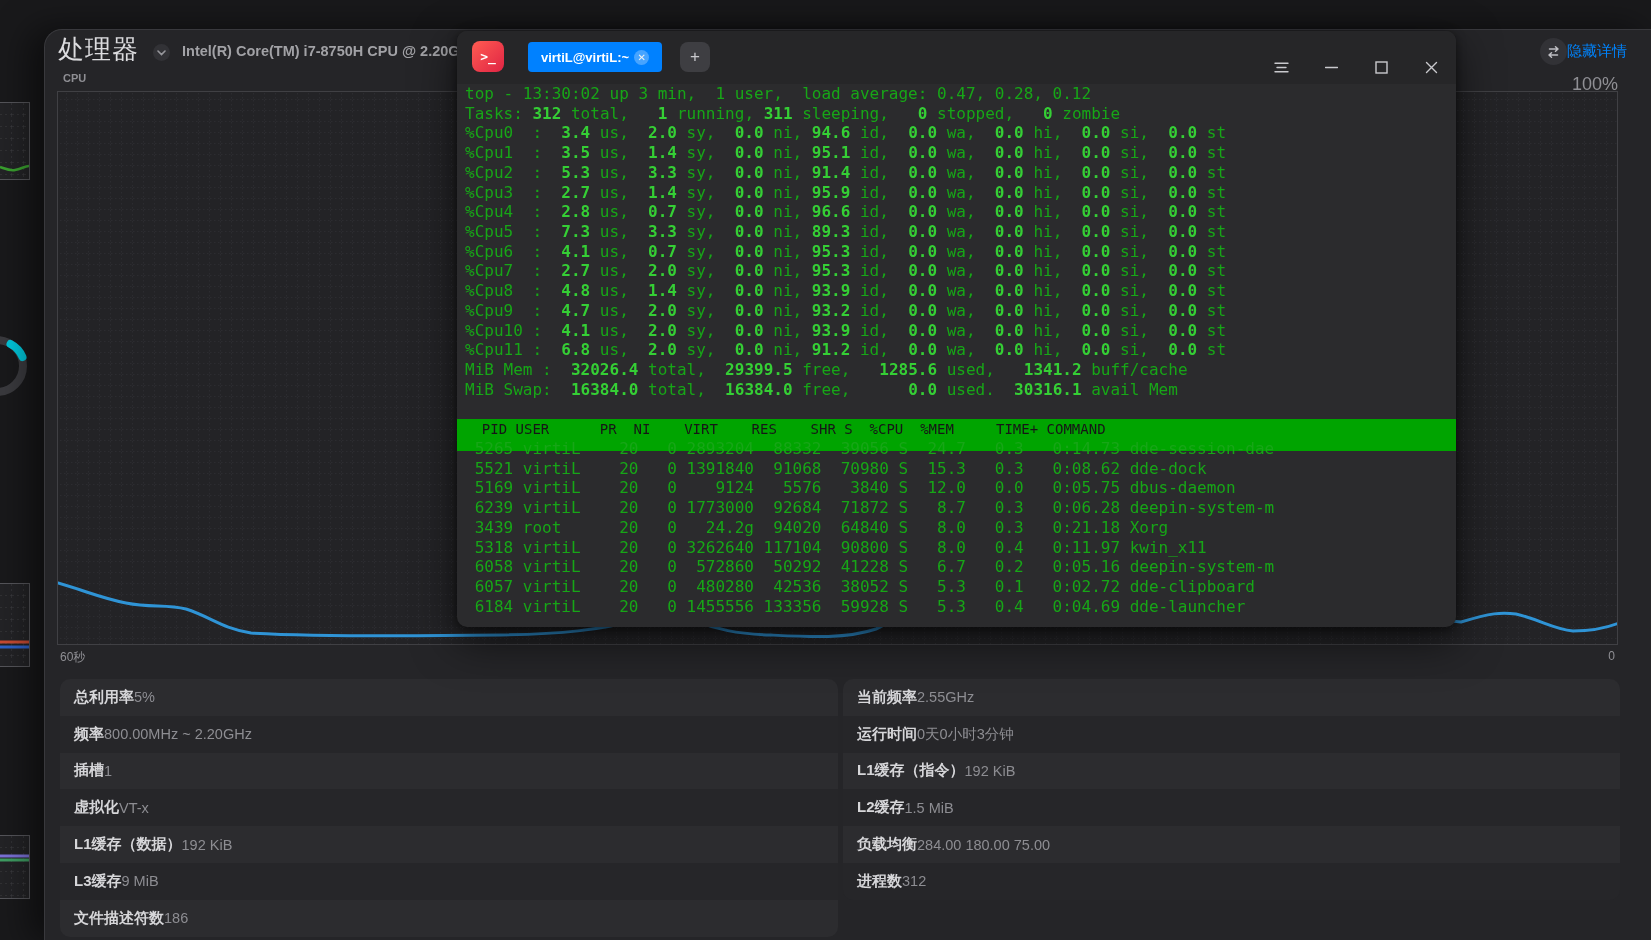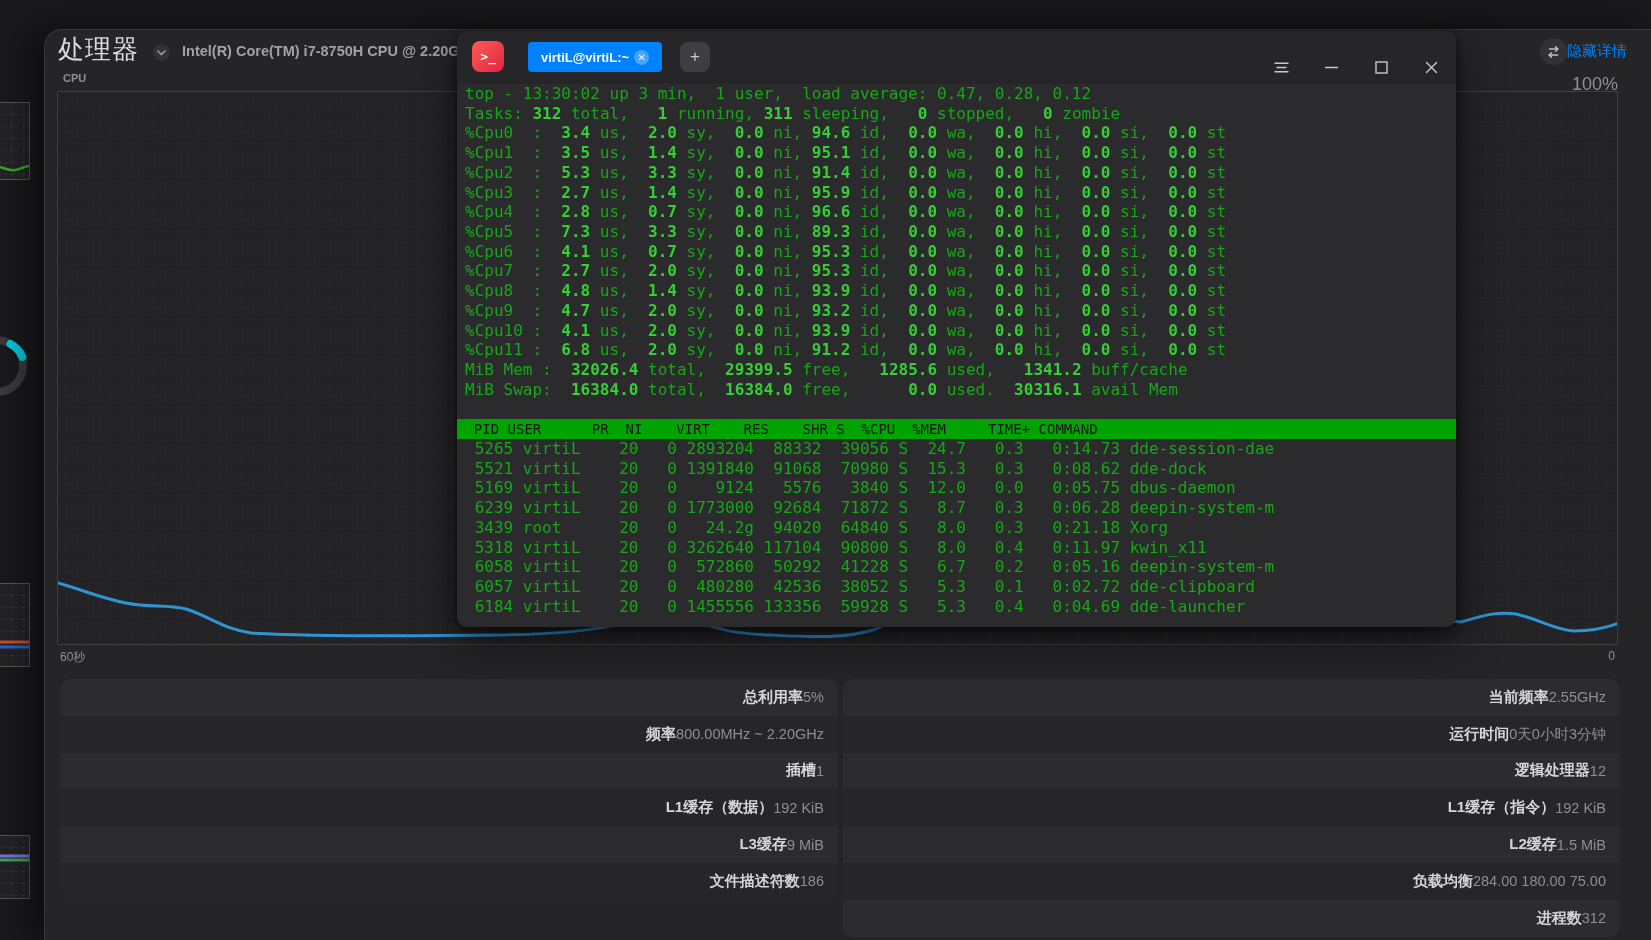--- a/index.html
+++ b/index.html
@@ -32,21 +32,21 @@
   .x-left{position:absolute;left:60px;top:649px;font-size:12px;color:#8f8f94;}
   .x-right{position:absolute;right:36px;top:649px;font-size:12px;color:#8f8f94;}
   
   .cpu-chart{position:absolute;left:57px;top:91px;width:1561px;height:554px;
     background:#232326;border:1px solid #404044;box-sizing:border-box;}
   .cpu-chart svg{display:block;}
   
   .spec-table{position:absolute;top:679px;border-radius:10px;overflow:hidden;}
   .spec-table.left{left:60px;width:778px;}
   .spec-table.right{left:843px;width:777px;}
-  .trow{height:36.8px;display:flex;align-items:center;justify-content:flex-end;padding:0 14px;}
+  .trow{height:36.8px;display:flex;align-items:center;justify-content:flex-start;padding:0 14px;}
   .trow:nth-child(odd){background:#2c2c2f;}
   .trow:nth-child(even){background:#262629;}
   .tlabel{font-size:15px;font-weight:600;color:#d6d6d9;}
   .tval{font-size:14.5px;color:#8d8d92;}
   
   .terminal{
     position:absolute;left:457px;top:31px;width:999px;height:596px;
     background:#2b2b2d;border-radius:10px;
     box-shadow:0 14px 44px rgba(0,0,0,.6), 0 2px 10px rgba(0,0,0,.5);
   }
@@ -63,22 +63,22 @@
   .new-tab{position:absolute;left:223px;top:11px;width:30px;height:30px;border-radius:8px;background:#3e3e42;
     display:flex;align-items:center;justify-content:center;color:#c9c9cd;font-size:17px;cursor:pointer;}
   .winbtn{position:absolute;top:36px;width:36px;height:36px;transform:translate(-50%,-50%);
     display:flex;align-items:center;justify-content:center;cursor:pointer;color:#c9c9cd;}
   .winbtn svg{display:block;}
   
   .term-text{position:absolute;left:8px;right:0;font-family:"DejaVu Sans Mono",monospace;
     font-size:16px;color:#17a617;white-space:pre;}
   .tline{height:19.72px;line-height:19.72px;}
   .tline b{color:#35cf35;font-weight:700;}
-  .top-band{position:absolute;left:0;right:0;top:388px;height:20px;background:#00a400;
-    font-family:"DejaVu Sans Mono",monospace;font-size:14px;line-height:20px;color:#161616;white-space:pre;box-sizing:border-box;}
+  .top-band{position:absolute;left:0;right:0;top:388px;height:32px;background:#00a400;
+    font-family:"DejaVu Sans Mono",monospace;font-size:14px;line-height:20px;color:#161616;white-space:pre;padding-left:8px;box-sizing:border-box;}
 </style>
 </head>
 <body>
 
 <div class="thumb" style="top:102px;width:29px;height:76px;">
   <svg width="29" height="76">
     <defs>
       <pattern id="g1" width="12" height="12" patternUnits="userSpaceOnUse">
         <path d="M12 0 V12 M0 12 H12" stroke="#3e3e42" stroke-width="1" stroke-dasharray="2 3" fill="none"></path>
       </pattern>
@@ -153,44 +153,44 @@
     </div>
     <div class="trow">
       <span class="tlabel">频率</span>
       <span class="tval">800.00MHz ~ 2.20GHz</span>
     </div>
     <div class="trow">
       <span class="tlabel">插槽</span>
       <span class="tval">1</span>
     </div>
     <div class="trow">
+      <span class="tlabel">虚拟化</span>
+      <span class="tval">VT-x</span>
+    </div>
+    <div class="trow">
       <span class="tlabel">L1缓存（数据）</span>
       <span class="tval">192 KiB</span>
     </div>
     <div class="trow">
       <span class="tlabel">L3缓存</span>
       <span class="tval">9 MiB</span>
     </div>
     <div class="trow">
       <span class="tlabel">文件描述符数</span>
       <span class="tval">186</span>
     </div>
   </div>
 <div class="spec-table right">
     <div class="trow">
       <span class="tlabel">当前频率</span>
       <span class="tval">2.55GHz</span>
     </div>
     <div class="trow">
       <span class="tlabel">运行时间</span>
       <span class="tval">0天0小时3分钟</span>
-    </div>
-    <div class="trow">
-      <span class="tlabel">逻辑处理器</span>
-      <span class="tval">12</span>
     </div>
     <div class="trow">
       <span class="tlabel">L1缓存（指令）</span>
       <span class="tval">192 KiB</span>
     </div>
     <div class="trow">
       <span class="tlabel">L2缓存</span>
       <span class="tval">1.5 MiB</span>
     </div>
     <div class="trow">

